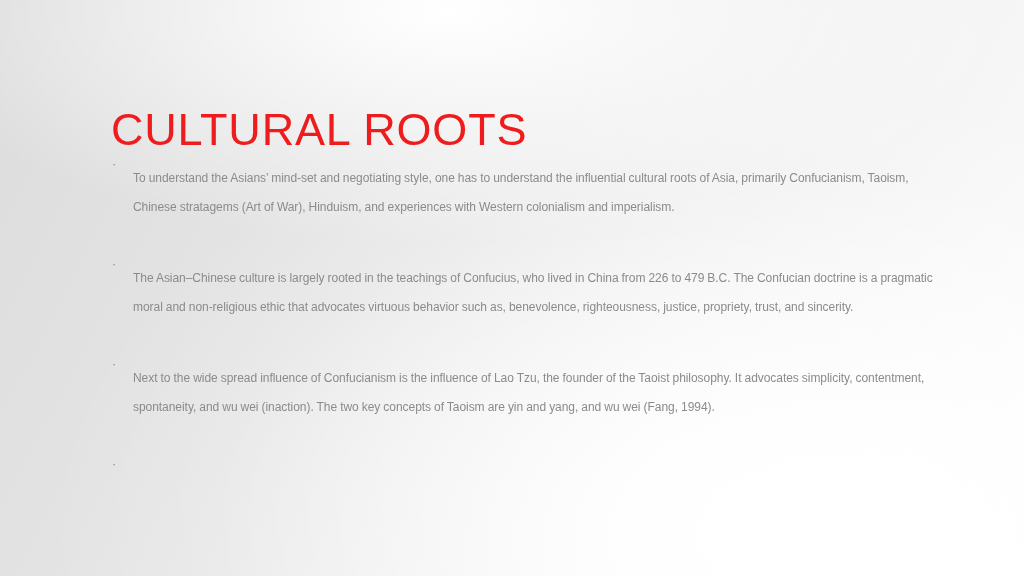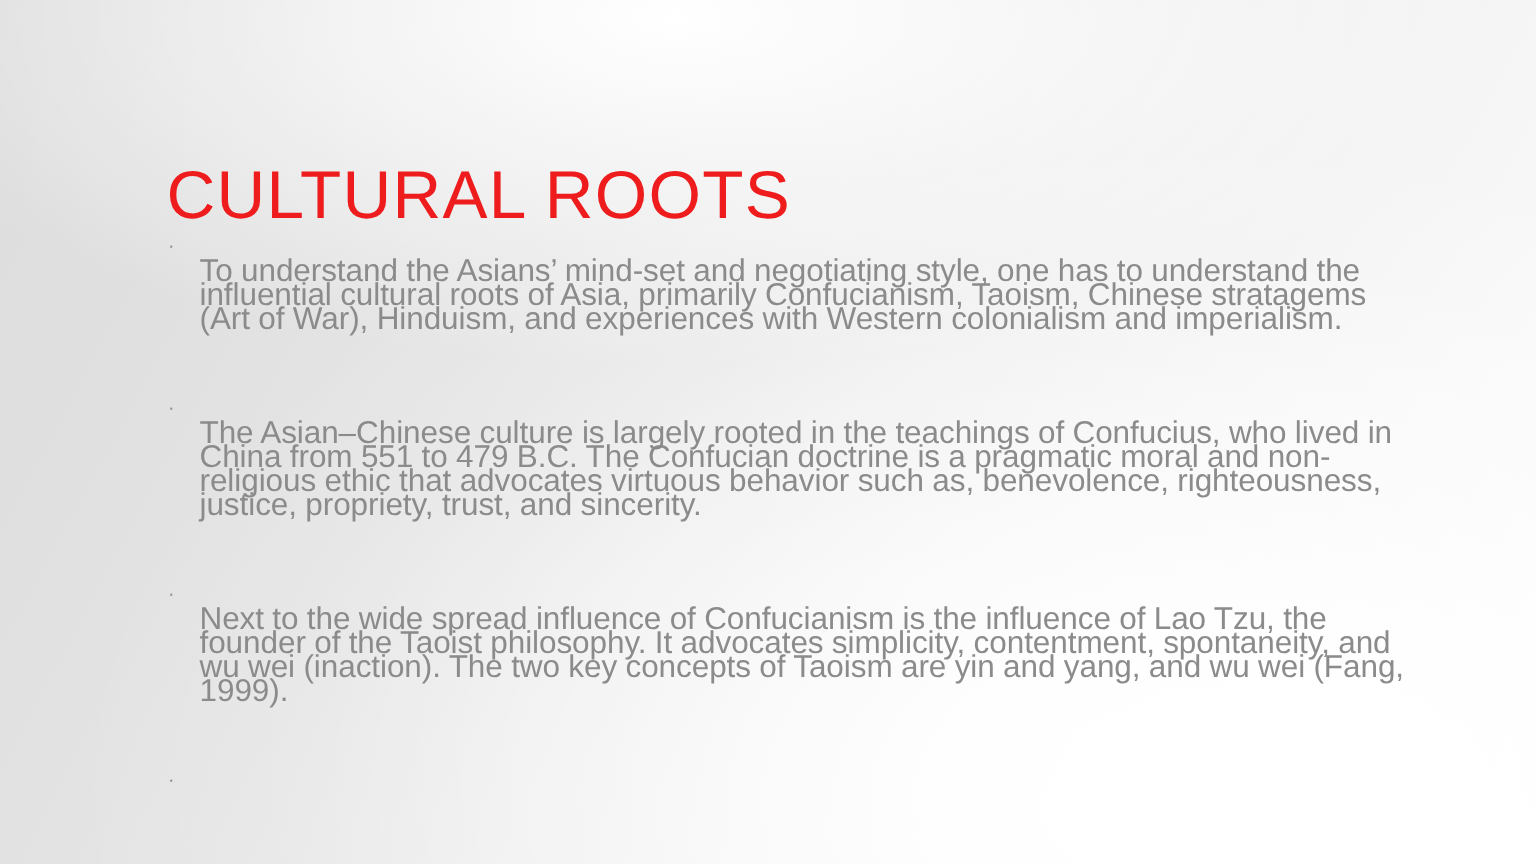--- a/index.html
+++ b/index.html
@@ -69,48 +69,48 @@
     line-height: 24px;
     text-align: left;
     padding-left: 3px;
     box-sizing: border-box;
     user-select: none;
   }
 
   .bullet-text {
     flex: 1 1 auto;
     color: #8b8b8b;
-    font-size: 21px;
-    line-height: 16px;
+    font-size: 12px;
+    line-height: 29px;
     letter-spacing: -0.05px;
     word-spacing: -0.2px;
   }
 </style>
 </head>
 <body>
 
 <div id="slide">
 
   <h1 id="title">Cultural Roots</h1>
 
   <div id="body-block">
 
     <div class="bullet-row">
       <span class="bullet-marker">·</span>
       <p class="bullet-text">To understand the Asians’ mind-set and negotiating style, one has to understand the influential cultural roots of Asia, primarily Confucianism, Taoism, Chinese stratagems (Art of War), Hinduism, and experiences with Western colonialism and imperialism.</p>
     </div>
 
     <div class="bullet-row">
       <span class="bullet-marker">·</span>
-      <p class="bullet-text">The Asian–Chinese culture is largely rooted in the teachings of  Confucius, who lived in China from 551 to 479 B.C. The Confucian doctrine is a pragmatic moral and non-religious ethic that advocates virtuous behavior such as, benevolence, righteousness, justice, propriety, trust, and sincerity.</p>
+      <p class="bullet-text">The Asian–Chinese culture is largely rooted in the teachings of  Confucius, who lived in China from 226 to 479 B.C. The Confucian doctrine is a pragmatic moral and non-religious ethic that advocates virtuous behavior such as, benevolence, righteousness, justice, propriety, trust, and sincerity.</p>
     </div>
 
     <div class="bullet-row">
       <span class="bullet-marker">·</span>
-      <p class="bullet-text">Next to the wide spread influence of Confucianism is the influence of Lao Tzu, the founder of the Taoist philosophy.  It advocates simplicity, contentment, spontaneity, and wu wei (inaction).  The two key concepts of Taoism are yin and yang, and wu wei (Fang, 1999).</p>
+      <p class="bullet-text">Next to the wide spread influence of Confucianism is the influence of Lao Tzu, the founder of the Taoist philosophy.  It advocates simplicity, contentment, spontaneity, and wu wei (inaction).  The two key concepts of Taoism are yin and yang, and wu wei (Fang, 1994).</p>
     </div>
 
     <div class="bullet-row">
       <span class="bullet-marker">·</span>
     </div>
 
   </div>
 </div>
 
 </body></html>

